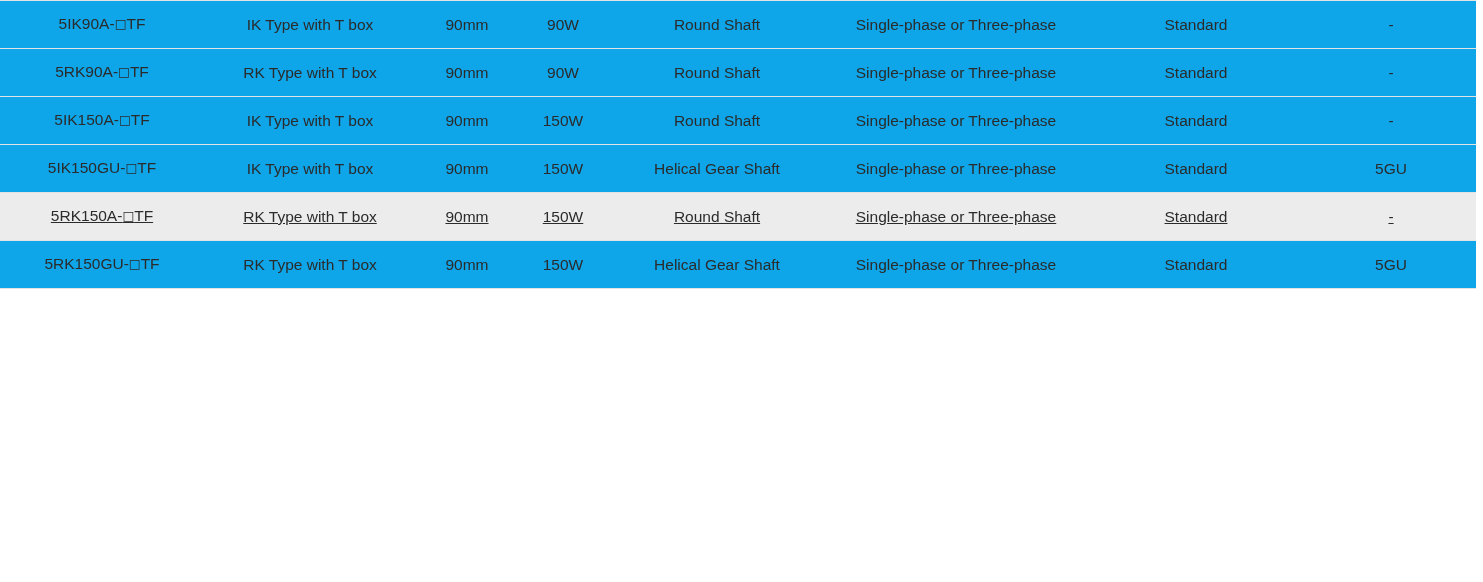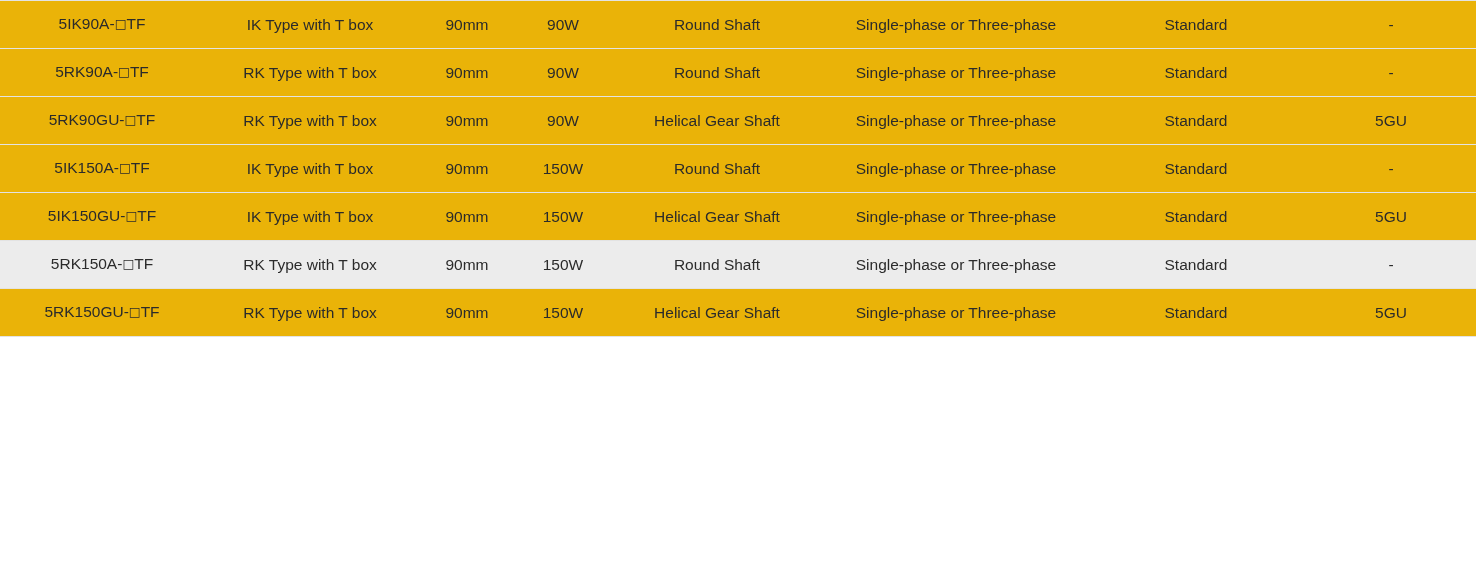--- a/index.html
+++ b/index.html
@@ -27,25 +27,26 @@
     width: 1476px;
     border-collapse: collapse;
     table-layout: fixed;
     margin: 0;
     padding: 0;
     border-top: 1px solid #e3e3e3;
   }
 
   table.spec-table tbody tr {
     height: 48px;
-    background: #eab308;
+    background: #0ea5e9;
   }
 
   table.spec-table tbody tr.is-hovered {
     background: #ececec;
+    text-decoration: underline;
   }
 
   table.spec-table tbody tr td {
     border-bottom: 1px solid #e3e3e3;
     height: 47px;
     padding: 0 4px;
     font-size: 15.5px;
     line-height: 20px;
     font-weight: 400;
     text-align: center;
@@ -106,30 +107,20 @@
           <td class="cell-model">5RK90A-<span class="sq">□</span>TF</td>
           <td class="cell-type">RK Type with T box</td>
           <td class="cell-frame">90mm</td>
           <td class="cell-output">90W</td>
           <td class="cell-shaft">Round Shaft</td>
           <td class="cell-phase">Single-phase or Three-phase</td>
           <td class="cell-gearbox">Standard</td>
           <td class="cell-gearhead">-</td>
         </tr>
         <tr>
-          <td class="cell-model">5RK90GU-<span class="sq">□</span>TF</td>
-          <td class="cell-type">RK Type with T box</td>
-          <td class="cell-frame">90mm</td>
-          <td class="cell-output">90W</td>
-          <td class="cell-shaft">Helical Gear Shaft</td>
-          <td class="cell-phase">Single-phase or Three-phase</td>
-          <td class="cell-gearbox">Standard</td>
-          <td class="cell-gearhead">5GU</td>
-        </tr>
-        <tr>
           <td class="cell-model">5IK150A-<span class="sq">□</span>TF</td>
           <td class="cell-type">IK Type with T box</td>
           <td class="cell-frame">90mm</td>
           <td class="cell-output">150W</td>
           <td class="cell-shaft">Round Shaft</td>
           <td class="cell-phase">Single-phase or Three-phase</td>
           <td class="cell-gearbox">Standard</td>
           <td class="cell-gearhead">-</td>
         </tr>
         <tr>

